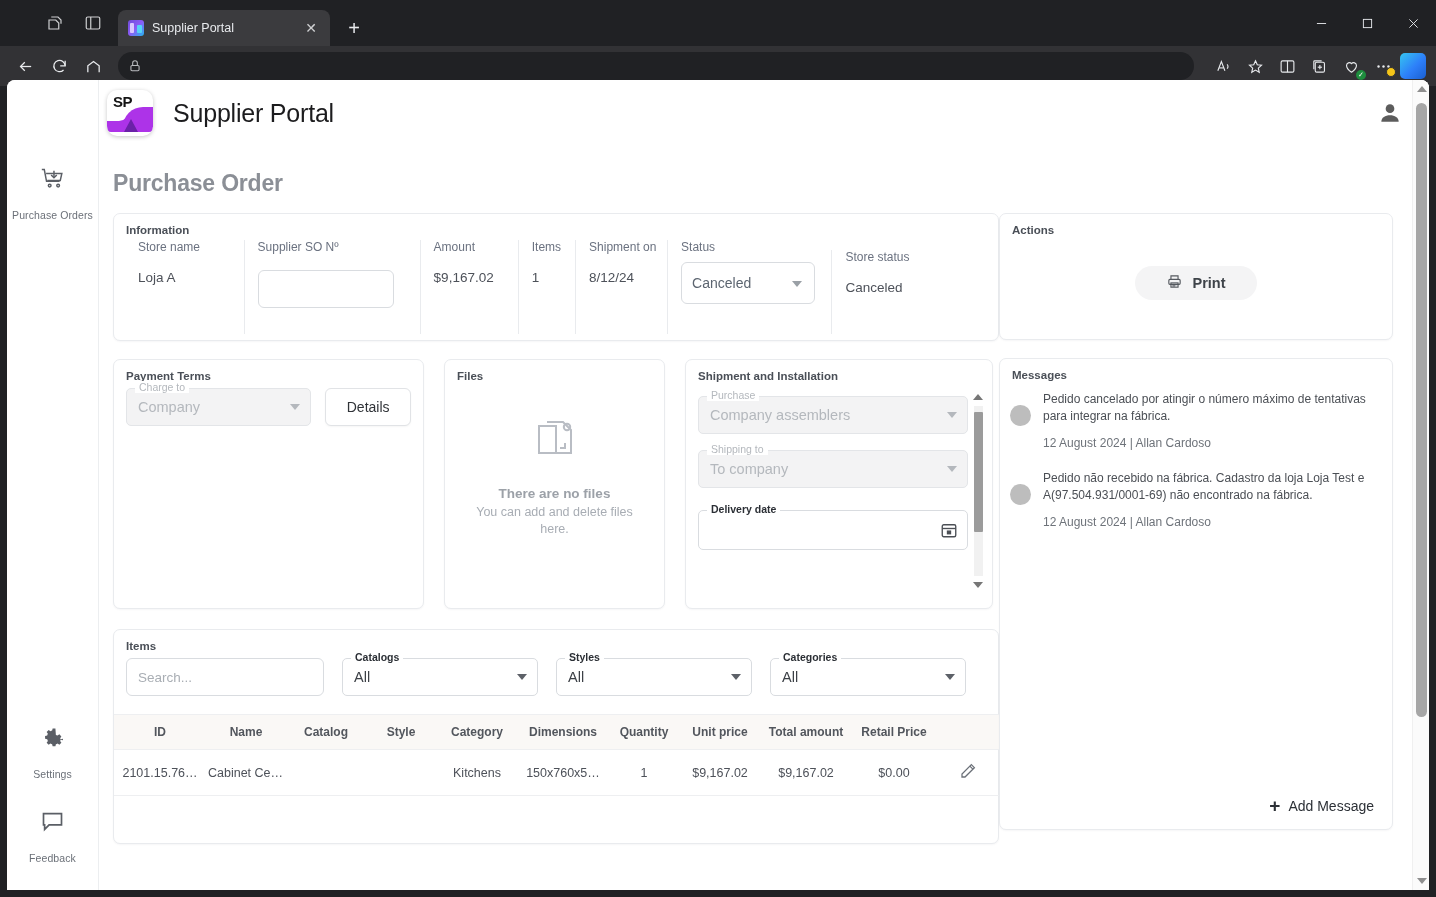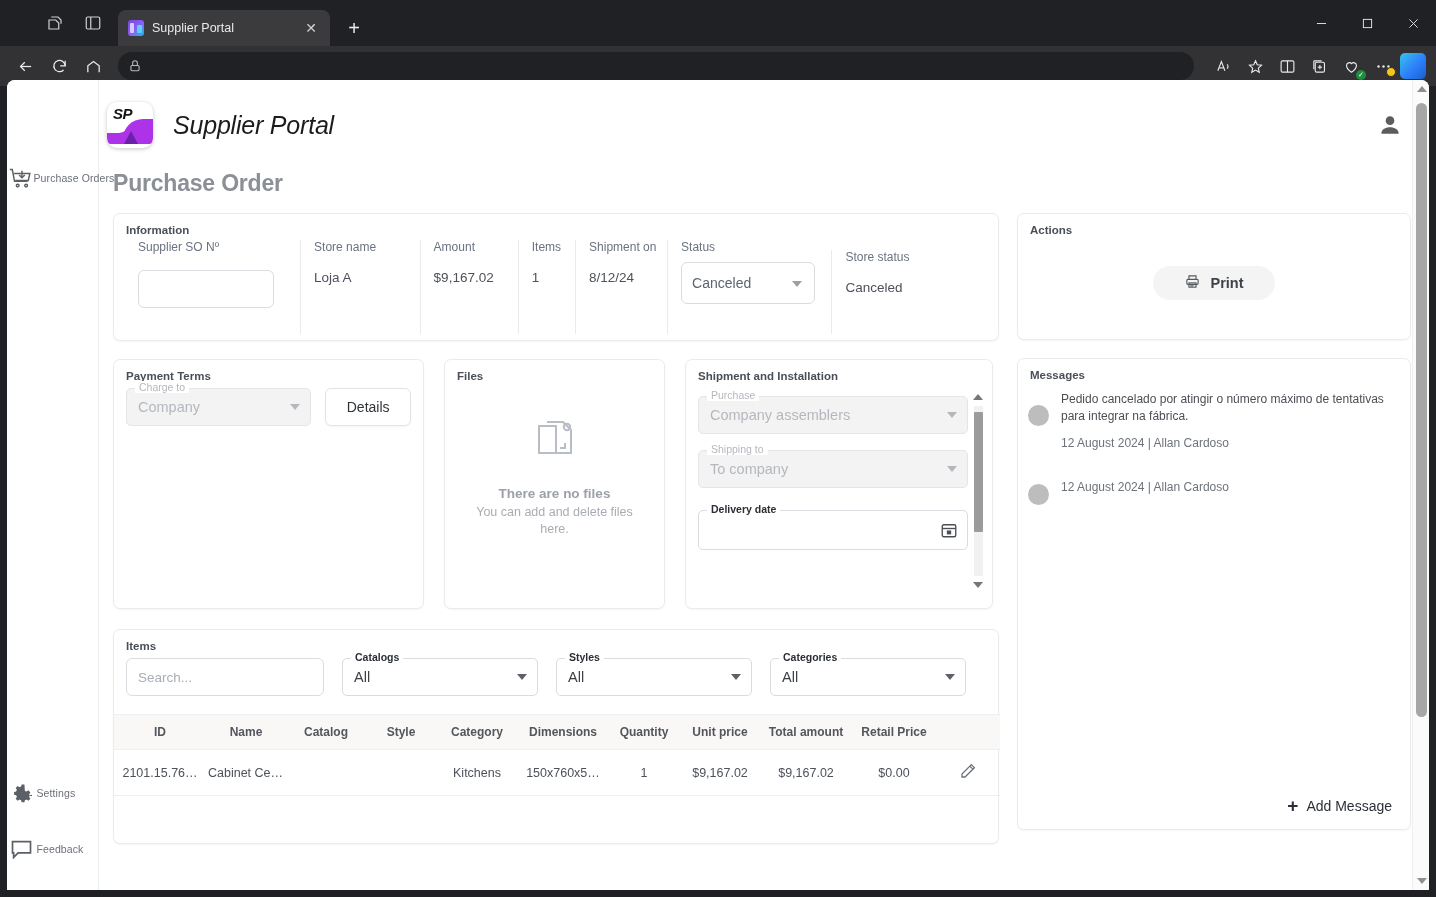--- a/index.html
+++ b/index.html
@@ -66,47 +66,47 @@
     position: absolute; left: 7px; top: 80px; width: 1422px; height: 810px;
     background: #ffffff; border-radius: 8px 8px 0 0; overflow: hidden;
   }
 
   
   .rail {
     position: absolute; left: 0; top: 0; width: 92px; height: 810px;
     background: #fff; border-right: 1px solid #eceef0;
     display: flex; flex-direction: column; align-items: center;
   }
-  .rail-item { width: 92px; display:flex; flex-direction: row; align-items:center; gap: 0; color: #5b5f66; }
+  .rail-item { width: 92px; display:flex; flex-direction: column; align-items:center; gap: 16px; color: #5b5f66; }
   .rail-item .r-ico { width: 30px; height: 30px; display:flex; align-items:center; justify-content:center; }
   .rail-item .r-ico svg { width: 27px; height: 27px; }
   .rail-label { font-size: 10.5px; color: #6b7078; letter-spacing: .1px; white-space: nowrap; }
   .rail-top { margin-top: 83px; }
   .rail-bottom { margin-top: auto; padding-bottom: 26px; display:flex; flex-direction: column; gap: 26px; align-items:center; }
 
   
-  .app-header { position: absolute; left: 92px; top: 12px; right: 0; height: 66px; background: #fff;
-    display: flex; align-items: center; padding: 0 22px 0 8px; font-style: italic; }
+  .app-header { position: absolute; left: 92px; top: 0; right: 0; height: 66px; background: #fff;
+    display: flex; align-items: center; padding: 0 22px 0 8px; }
   .logo { width: 46px; height: 46px; border-radius: 10px; background: #fff;
     box-shadow: 0 1px 4px rgba(0,0,0,.22); position: relative; overflow: hidden; flex: 0 0 auto; }
   .logo .sp { position:absolute; left: 6px; top: 3px; font-size: 15px; font-weight: 800; color:#141414; letter-spacing:-.4px; }
   .logo .wave { position:absolute; left:0; bottom:4px; width:46px; height:17px; background:#ad33e8;
      border-radius: 0 0 4px 4px; }
   .logo .wave::before { content:""; position:absolute; left:0; top:-4px; width:22px; height:10px; background:#fff; border-bottom-right-radius: 14px;}
   .logo .wave::after { content:""; position:absolute; left:16px; top:-8px; width:30px; height:20px; background:#ad33e8; border-top-left-radius: 24px; }
   .logo .tri { position:absolute; left:17px; bottom:4px; width:0; height:0; border-left: 7px solid transparent; border-right: 7px solid transparent; border-bottom: 13px solid #6b21a8; z-index: 3;}
   .app-title { font-size: 25px; color: #1c1c1e; margin-left: 20px; letter-spacing: -.2px; }
   .avatar-btn { margin-left: auto; width: 34px; height: 34px; display:flex; align-items:center; justify-content:center; color:#5c5c5c; }
   .avatar-btn svg { width: 26px; height: 26px; }
 
   
   .content { position: absolute; left: 92px; top: 66px; right: 22px; bottom: 0; }
   .page-title { font-size: 23px; color: #8b8f96; font-weight: 700; padding: 24px 0 16px 14px; letter-spacing: -.2px; }
 
-  .cols { display: flex; gap: 18px; padding-left: 14px; }
+  .cols { display: flex; padding-left: 14px; }
   .col-left { width: 886px; flex: 0 0 auto; }
   .col-right { width: 394px; flex: 0 0 auto; }
 
   .card { background: #fff; border: 1px solid #e9ebee; border-radius: 7px; box-shadow: 0 1px 2px rgba(16,24,40,.04); }
   .card-label { font-size: 11.5px; font-weight: 700; color: #4a4f57; padding: 10px 12px 4px; }
 
   
   .info-card { height: 128px; position: relative; }
   .info-row { display: flex; height: 94px; padding: 0 10px; }
   .info-cell { padding: 0 14px; position: relative; display: flex; flex-direction: column; }
@@ -370,28 +370,28 @@
       <div class="page-title">Purchase Order</div>
 
       <div class="cols">
 
         <div class="col-left">
 
           <div class="card info-card">
             <div class="card-label">Information</div>
             <div class="info-row">
 
+              <div class="info-cell" style="width:122px;">
+                <div class="info-h">Store name</div>
+                <div class="info-v">Loja A</div>
+              </div>
+
               <div class="info-cell" style="width:180px;">
                 <div class="info-h">Supplier SO Nº</div>
                 <input class="so-input" placeholder="" style="">
-              </div>
-
-              <div class="info-cell" style="width:122px;">
-                <div class="info-h">Store name</div>
-                <div class="info-v">Loja A</div>
               </div>
 
               <div class="info-cell" style="width:100px;">
                 <div class="info-h">Amount</div>
                 <div class="info-v">$9,167.02</div>
               </div>
 
               <div class="info-cell" style="width:58px;">
                 <div class="info-h">Items</div>
                 <div class="info-v">1</div>
@@ -584,20 +584,21 @@
               <div class="msg">
                 <div class="msg-avatar"></div>
                 <div>
                   <div class="msg-text">Pedido cancelado por atingir o número máximo de tentativas para integrar na fábrica.</div>
                   <div class="msg-meta">12 August 2024 | Allan Cardoso</div>
                 </div>
               </div>
               <div class="msg">
                 <div class="msg-avatar"></div>
                 <div>
+                  <div class="msg-text">Pedido não recebido na fábrica. Cadastro da loja Loja Test e A(97.504.931/0001-69) não encontrado na fábrica.</div>
                   <div class="msg-meta">12 August 2024 | Allan Cardoso</div>
                 </div>
               </div>
             </div>
             <button class="add-message">
               <span class="plus">+</span>
               <span>Add Message</span>
             </button>
           </div>
 

